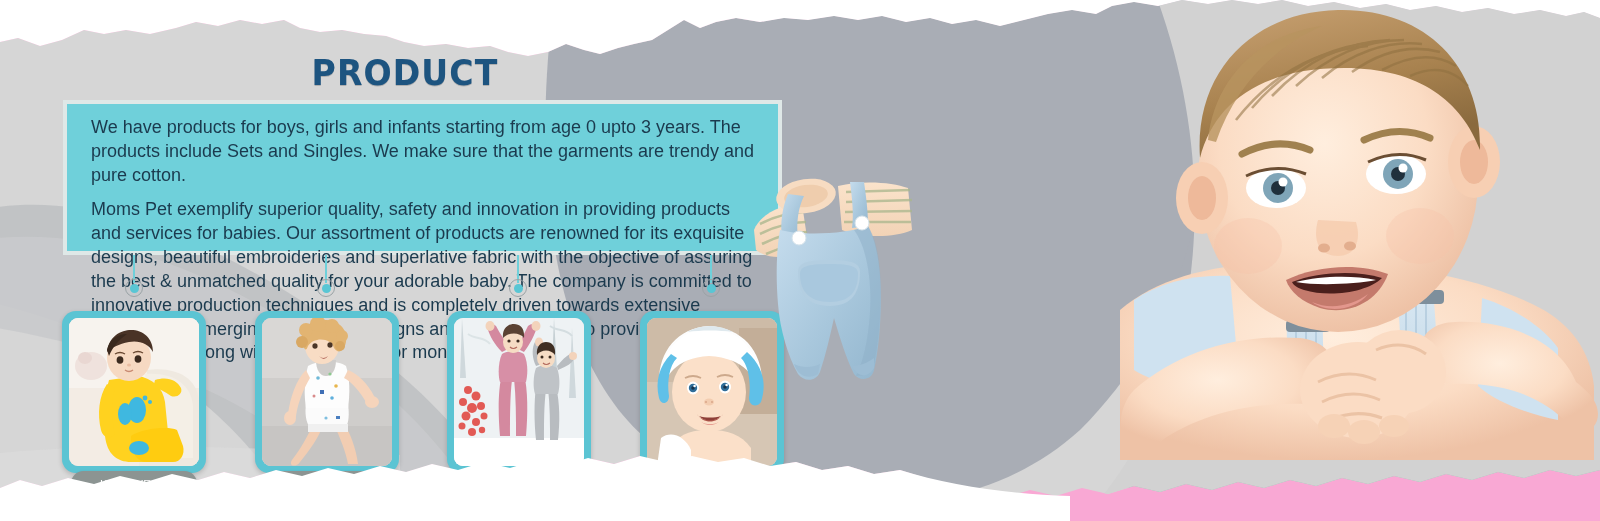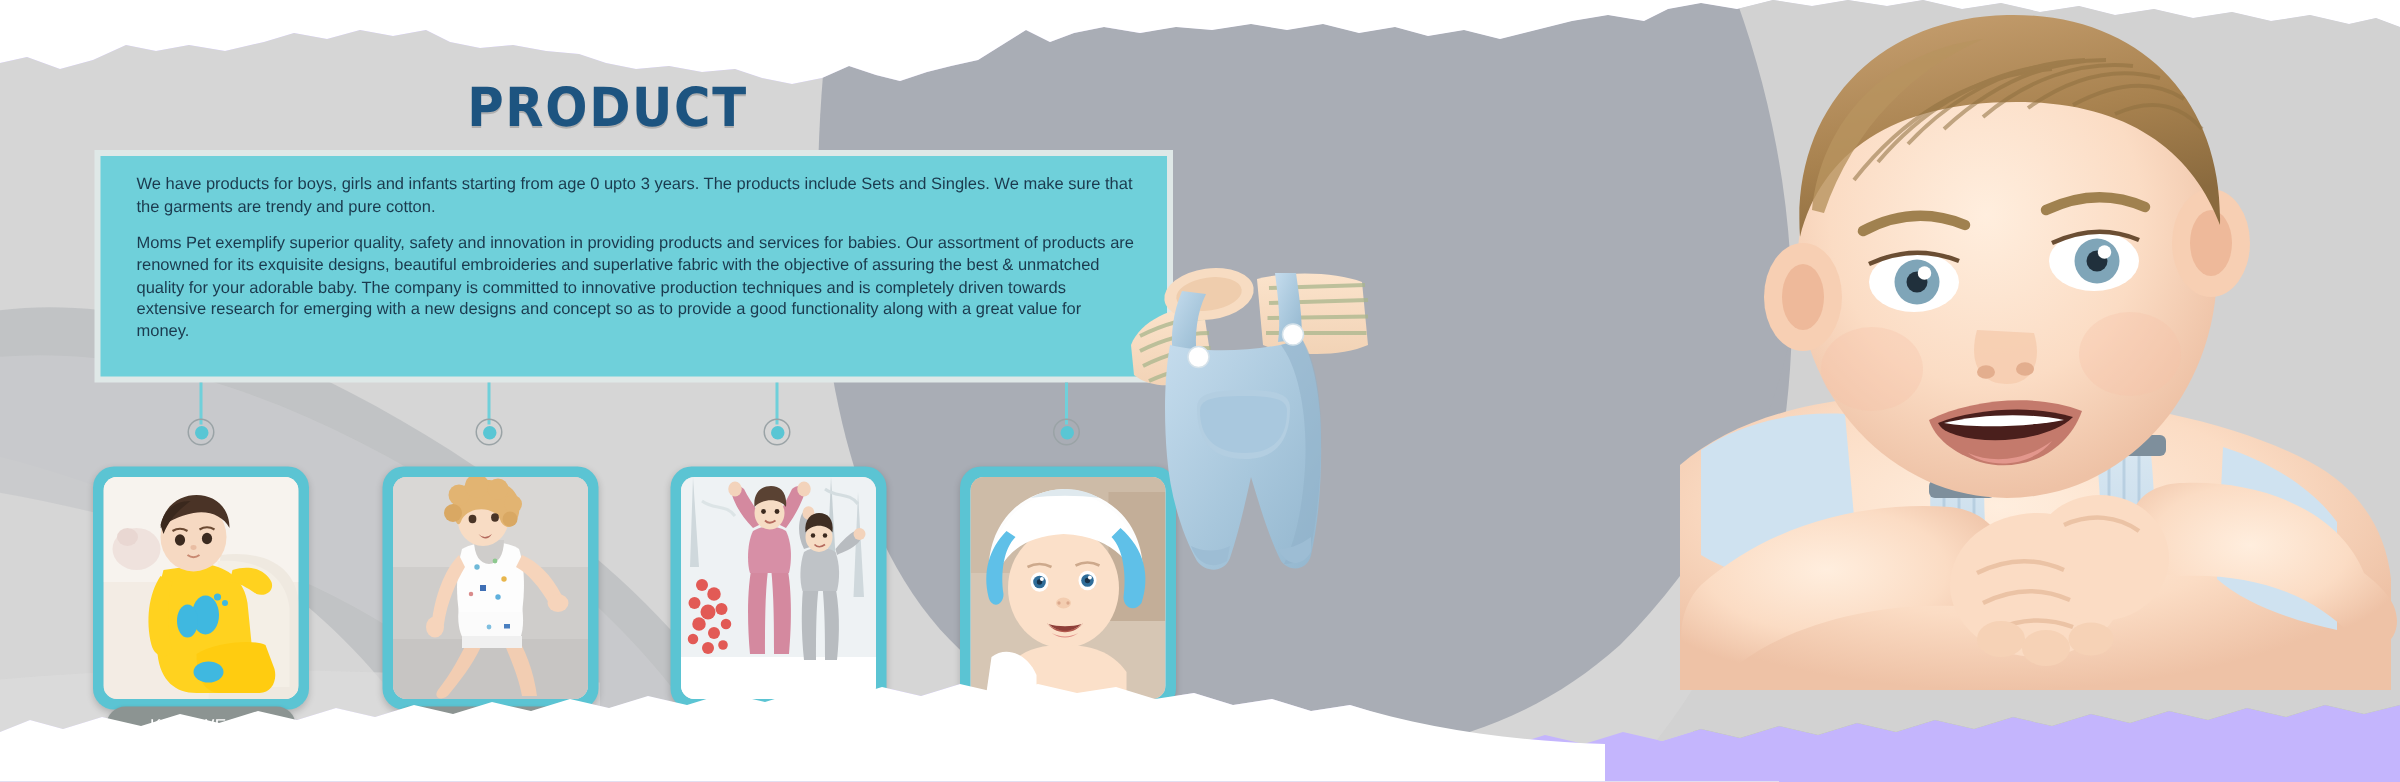--- a/index.html
+++ b/index.html
@@ -2,21 +2,21 @@
 <html><head>
 <meta charset="utf-8">
 <style>
   html,body{margin:0;padding:0;}
   body{
     width:1600px;height:521px;overflow:hidden;
     background:#ffffff;
     font-family:"Liberation Sans", sans-serif;
     position:relative;
   }
-  #stage{position:absolute;inset:0;width:1600px;height:521px;overflow:hidden;background:#c4b5fd;}
+  #stage{position:absolute;inset:0;width:1600px;height:521px;overflow:hidden;background:#f9a8d4;}
 
   
   .bg-svg{position:absolute;left:0;top:0;width:1600px;height:521px;}
 
   
   .title{
     position:absolute;left:0;top:52px;width:810px;text-align:center;
     font-family:"DejaVu Sans", sans-serif;
     font-weight:bold;font-size:36px;letter-spacing:1.2px;
     color:#1d5480;
@@ -31,21 +31,21 @@
     background:#dfe8e7;padding:4px;box-sizing:border-box;
   }
   .info-box{
     width:100%;height:100%;box-sizing:border-box;
     background:#6fd0da;
     padding:12px 22px 10px 24px;
   }
   .info-box p{
     margin:0 0 10px 0;
     color:#1b3a4e;
-    font-size:11px;
+    font-size:18px;
     line-height:1.33;
     text-align:left;
   }
   .info-box p:last-child{margin-bottom:12px;}
 
   
   .conn{position:absolute;width:2px;background:#6fd0da;}
   .dot{
     position:absolute;width:18px;height:18px;border-radius:50%;
     border:1.5px solid #9aa3a6;box-sizing:border-box;

